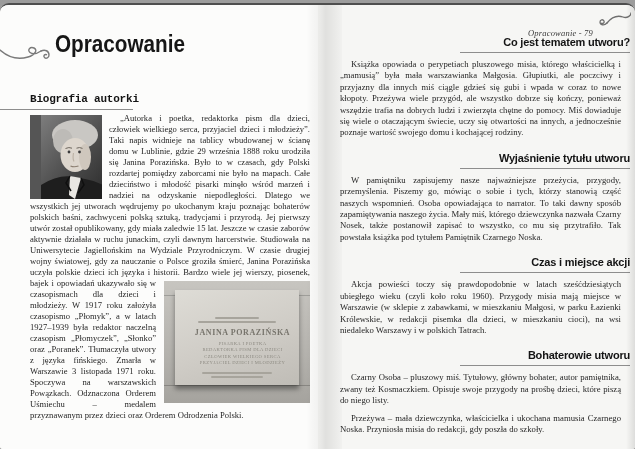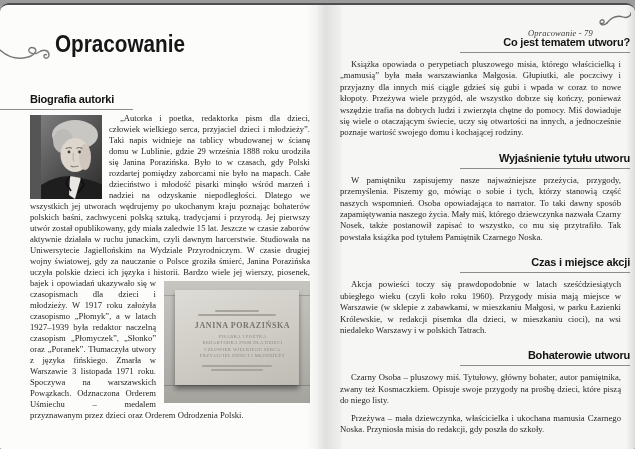--- a/index.html
+++ b/index.html
@@ -30,21 +30,21 @@
   
   .flourish-left{position:absolute;left:0;top:38px;width:54px;height:22px;color:#7a7a7a;}
   .page-title{
     position:absolute;left:55px;top:26px;
     font-family:"Liberation Sans","DejaVu Sans",sans-serif;
     font-weight:bold;font-size:23px;color:#161616;white-space:nowrap;
   }
   .page-title .cond{display:inline-block;transform:scaleX(.9);transform-origin:left;letter-spacing:0px;}
   .lp-heading{
     position:absolute;left:30px;top:88px;
-    font-family:Liberation Sans, sans-serif;
+    font-family:Liberation Mono, monospace;
     font-weight:bold;font-size:11px;color:#141414;letter-spacing:-0.2px;
   }
   .lp-rule{position:absolute;left:0;top:104px;width:133px;height:1px;background:#8d8d8d;}
 
   .lp-body{
     position:absolute;left:30px;top:108px;width:280px;
     font-size:8.6px;line-height:11px;color:#262626;
     text-align:justify;hyphens:auto;-webkit-hyphens:auto;
   }
   .lp-body p{margin:0;text-indent:11px;}
@@ -59,21 +59,21 @@
     float:right;width:146px;height:122px;margin:3px 0 2px 8px;
     position:relative;overflow:hidden;
     background:linear-gradient(180deg,#c7c5c0 0%,#b4b2ad 60%,#a5a39e 100%);
   }
   .plaque-f .wall-seam-top{position:absolute;left:0;top:14px;width:100%;height:1px;background:rgba(0,0,0,.18);}
   .plaque-f .wall-seam-bot{position:absolute;left:0;top:104px;width:100%;height:1px;background:rgba(0,0,0,.20);}
   .plaque-inner{
     position:absolute;left:11px;top:9px;width:124px;height:95px;
     background:linear-gradient(160deg,#dedcd6 0%,#cfccc6 55%,#bfbcb6 100%);
     box-shadow:0 4px 5px rgba(0,0,0,.40);
-    text-align:center;padding-top:18px;box-sizing:border-box;
+    text-align:center;padding-top:25px;box-sizing:border-box;
   }
   .plaque-bar{height:2px;background:#a7a49c;margin:2px auto;border-radius:1px;}
   .plaque-name{
     font-family:"Liberation Serif","DejaVu Serif",serif;
     font-size:8px;font-weight:bold;letter-spacing:.6px;color:#77746c;margin:4px 0 3px;
     text-transform:uppercase;white-space:nowrap;
   }
   .plaque-line{
     font-family:"Liberation Serif","DejaVu Serif",serif;
     font-size:4.6px;line-height:6.4px;color:#8d8a82;letter-spacing:.4px;

